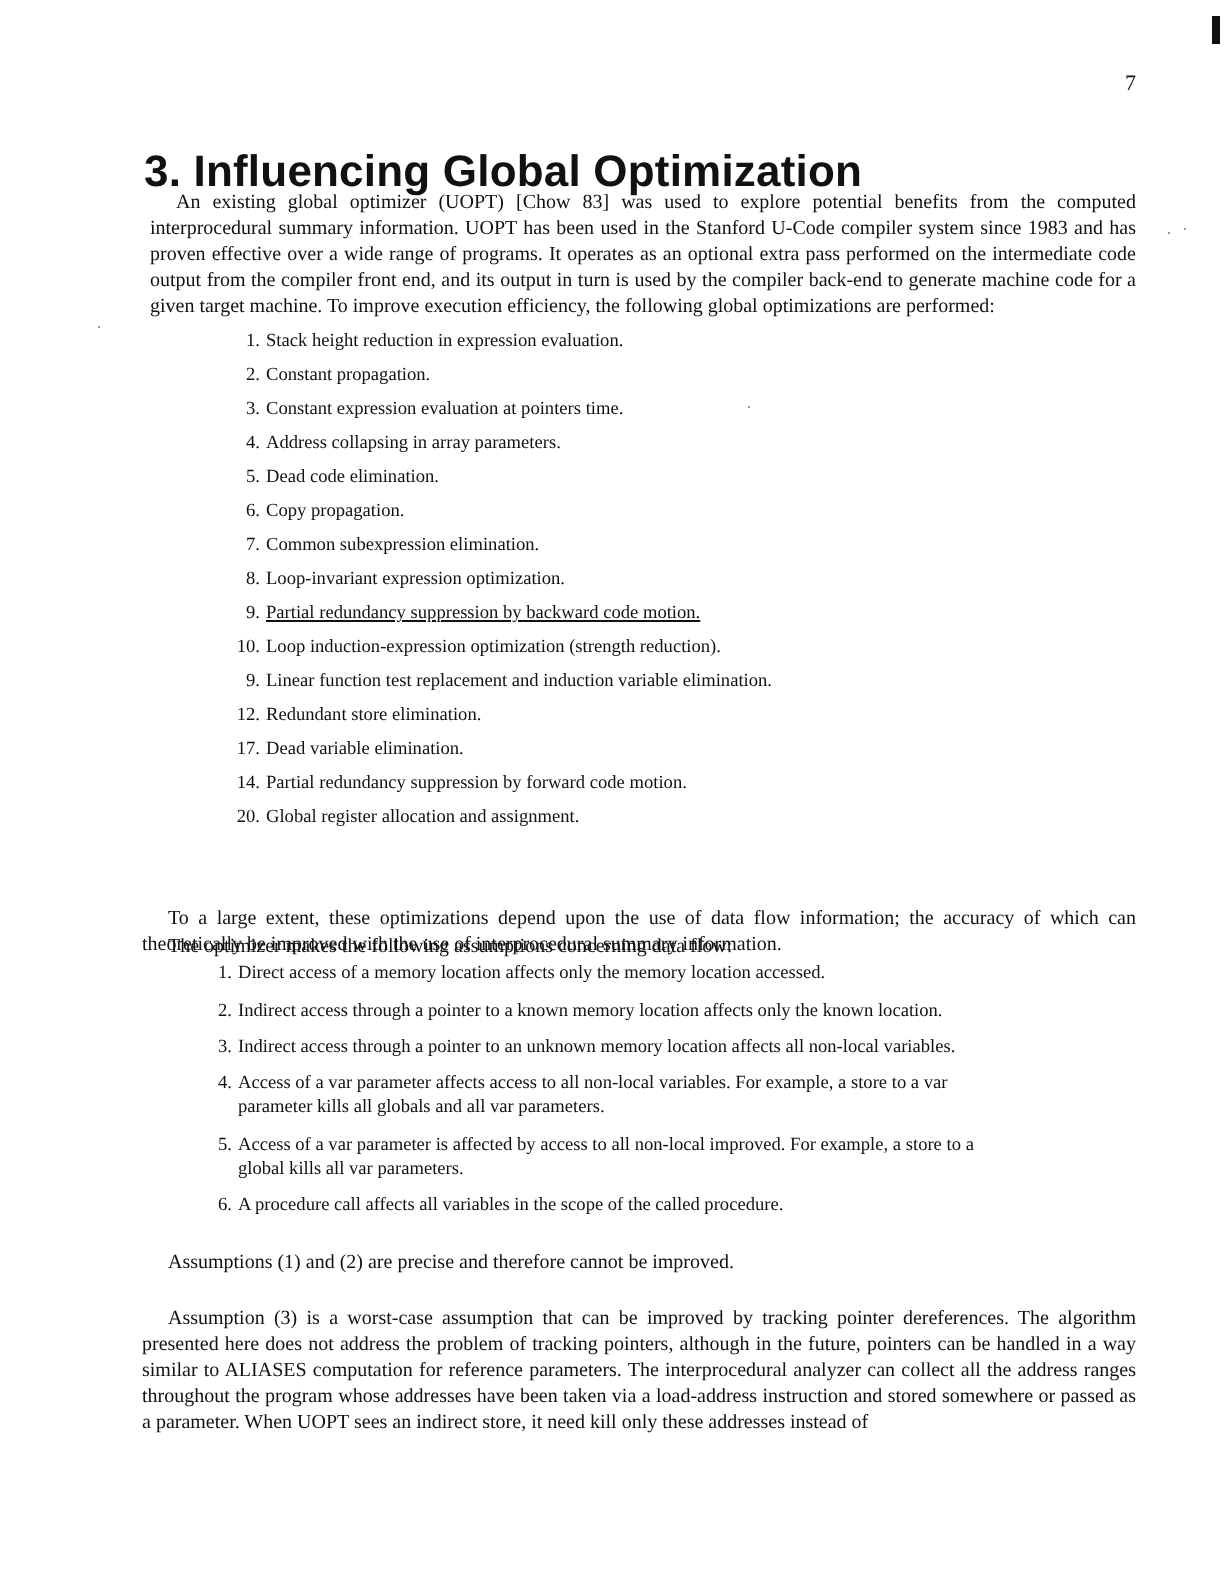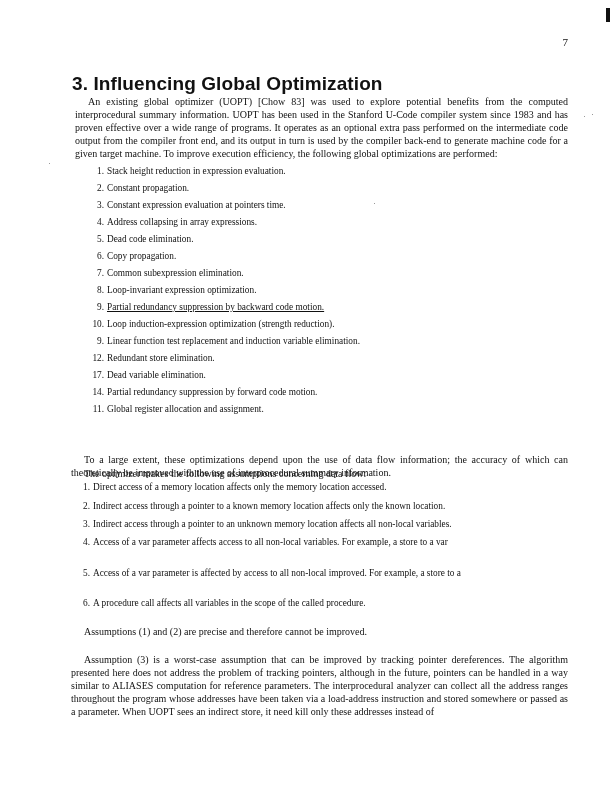--- a/index.html
+++ b/index.html
@@ -1,69 +1,69 @@
 <!DOCTYPE html>
 <html><head>
 <meta charset="utf-8">
 <style>
   html, body { margin: 0; padding: 0; background: #ffffff; }
   body { width: 612px; height: 791px; position: relative; overflow: hidden;
          font-family: "Liberation Serif", serif; color: #111; }
   .corner-mark { position: absolute; left: 606px; top: 8px; width: 4px; height: 14px; background: #111; }
   .page-number { position: absolute; left: 528px; top: 36px; width: 40px; text-align: right; font-size: 11px; }
   .section-title { position: absolute; left: 72px; top: 73px; margin: 0;
-                   font-family: "Liberation Sans", sans-serif; font-weight: bold; font-size: 19px; letter-spacing: 0.1px; }
+                   font-family: "Liberation Sans", sans-serif; font-weight: bold; font-size: 22px; letter-spacing: 0.1px; }
   .para { position: absolute; left: 75px; width: 493px; font-size: 10px; line-height: 13px; text-align: justify; margin: 0; }
   .para .indent { display: inline-block; width: 13px; }
   .list { position: absolute; margin: 0; padding: 0; list-style: none; font-size: 9.3px; }
-  .list li { position: absolute; white-space: nowrap; }
+  .list li { position: absolute; white-space: nowrap; margin-left: 26px; }
   .list .num { display: inline-block; text-align: right; width: 16px; margin-right: 3px; }
   .assump li { white-space: normal; width: 440px; line-height: 12px; }
   .assump .wrap { display: block; padding-left: 11px; }
   .speck { position: absolute; width: 1px; height: 1px; background: #999; }
 </style>
 </head>
 <body>
 
 <div class="corner-mark"></div>
 
 <div class="page-number">7</div>
 
 <h1 class="section-title">3. Influencing Global Optimization</h1>
 
 <p class="para" style="top:95px;"><span class="indent"></span><span>An existing global optimizer (UOPT) [Chow 83] was used to explore potential benefits from the computed interprocedural summary information. UOPT has been used in the Stanford U-Code compiler system since 1983 and has proven effective over a wide range of programs. It operates as an optional extra pass performed on the intermediate code output from the compiler front end, and its output in turn is used by the compiler back-end to generate machine code for a given target machine. To improve execution efficiency, the following global optimizations are performed:</span></p>
 
 <ul class="list" style="left:88px; top:166px;">
   <li style="top:0px;"><span class="num">1.</span><span>Stack height reduction in expression evaluation.</span></li>
   <li style="top:17px;"><span class="num">2.</span><span>Constant propagation.</span></li>
   <li style="top:34px;"><span class="num">3.</span><span>Constant expression evaluation at pointers time.</span></li>
-  <li style="top:51px;"><span class="num">4.</span><span>Address collapsing in array expressions.</span></li>
+  <li style="top:51px;"><span class="num">4.</span><span>Address collapsing in array parameters.</span></li>
   <li style="top:68px;"><span class="num">5.</span><span>Dead code elimination.</span></li>
   <li style="top:85px;"><span class="num">6.</span><span>Copy propagation.</span></li>
   <li style="top:102px;"><span class="num">7.</span><span>Common subexpression elimination.</span></li>
   <li style="top:119px;"><span class="num">8.</span><span>Loop-invariant expression optimization.</span></li>
   <li style="top:136px;text-decoration:underline;"><span class="num">9.</span><span>Partial redundancy suppression by backward code motion.</span></li>
   <li style="top:153px;"><span class="num">10.</span><span>Loop induction-expression optimization (strength reduction).</span></li>
   <li style="top:170px;"><span class="num">9.</span><span>Linear function test replacement and induction variable elimination.</span></li>
   <li style="top:187px;"><span class="num">12.</span><span>Redundant store elimination.</span></li>
   <li style="top:204px;"><span class="num">17.</span><span>Dead variable elimination.</span></li>
   <li style="top:221px;"><span class="num">14.</span><span>Partial redundancy suppression by forward code motion.</span></li>
-  <li style="top:238px;"><span class="num">11.</span><span>Global register allocation and assignment.</span></li>
+  <li style="top:238px;"><span class="num">20.</span><span>Global register allocation and assignment.</span></li>
 </ul>
 
 <p class="para" style="top:453px; left:71px; width:497px;"><span class="indent"></span><span>To a large extent, these optimizations depend upon the use of data flow information; the accuracy of which can theoretically be improved with the use of interprocedural summary information.</span></p>
 
 <p class="para" style="top:467px; left:84px;font-family:Liberation Serif, serif;">The optimizer makes the following assumptions concerning data flow:</p>
 
 <ul class="list assump" style="left:82px; top:481px;">
   <li style="top:0px;"><span class="num" style="width:8px;">1.</span><span>Direct access of a memory location affects only the memory location accessed.</span></li>
   <li style="top:19px;"><span class="num" style="width:8px;">2.</span><span>Indirect access through a pointer to a known memory location affects only the known location.</span></li>
   <li style="top:37px;"><span class="num" style="width:8px;">3.</span><span>Indirect access through a pointer to an unknown memory location affects all non-local variables.</span></li>
-  <li style="top:55px;"><span class="num" style="width:8px;">4.</span><span>Access of a var parameter affects access to all non-local variables.  For example, a store to a var</span></li>
-  <li style="top:86px;"><span class="num" style="width:8px;">5.</span><span>Access of a var parameter is affected by access to all non-local improved.  For example, a store to a</span></li>
+  <li style="top:55px;"><span class="num" style="width:8px;">4.</span><span>Access of a var parameter affects access to all non-local variables.  For example, a store to a var</span><span class="wrap">parameter kills all globals and all var parameters.</span></li>
+  <li style="top:86px;"><span class="num" style="width:8px;">5.</span><span>Access of a var parameter is affected by access to all non-local improved.  For example, a store to a</span><span class="wrap">global kills all var parameters.</span></li>
   <li style="top:116px;"><span class="num" style="width:8px;">6.</span><span>A procedure call affects all variables in the scope of the called procedure.</span></li>
 </ul>
 
 <p class="para" style="top:625px; left:84px;">Assumptions (1) and (2) are precise and therefore cannot be improved.</p>
 
 <p class="para" style="top:653px; left:71px; width:497px;"><span class="indent"></span><span>Assumption (3) is a worst-case assumption that can be improved by tracking pointer dereferences. The algorithm presented here does not address the problem of tracking pointers, although in the future, pointers can be handled in a way similar to ALIASES computation for reference parameters. The interprocedural analyzer can collect all the address ranges throughout the program whose addresses have been taken via a load-address instruction and stored somewhere or passed as a parameter. When UOPT sees an indirect store, it need kill only these addresses instead of</span></p>
 
 <div class="speck" style="left:584px; top:116px;"></div>
 <div class="speck" style="left:592px; top:114px;"></div>
 <div class="speck" style="left:49px; top:163px;"></div>

